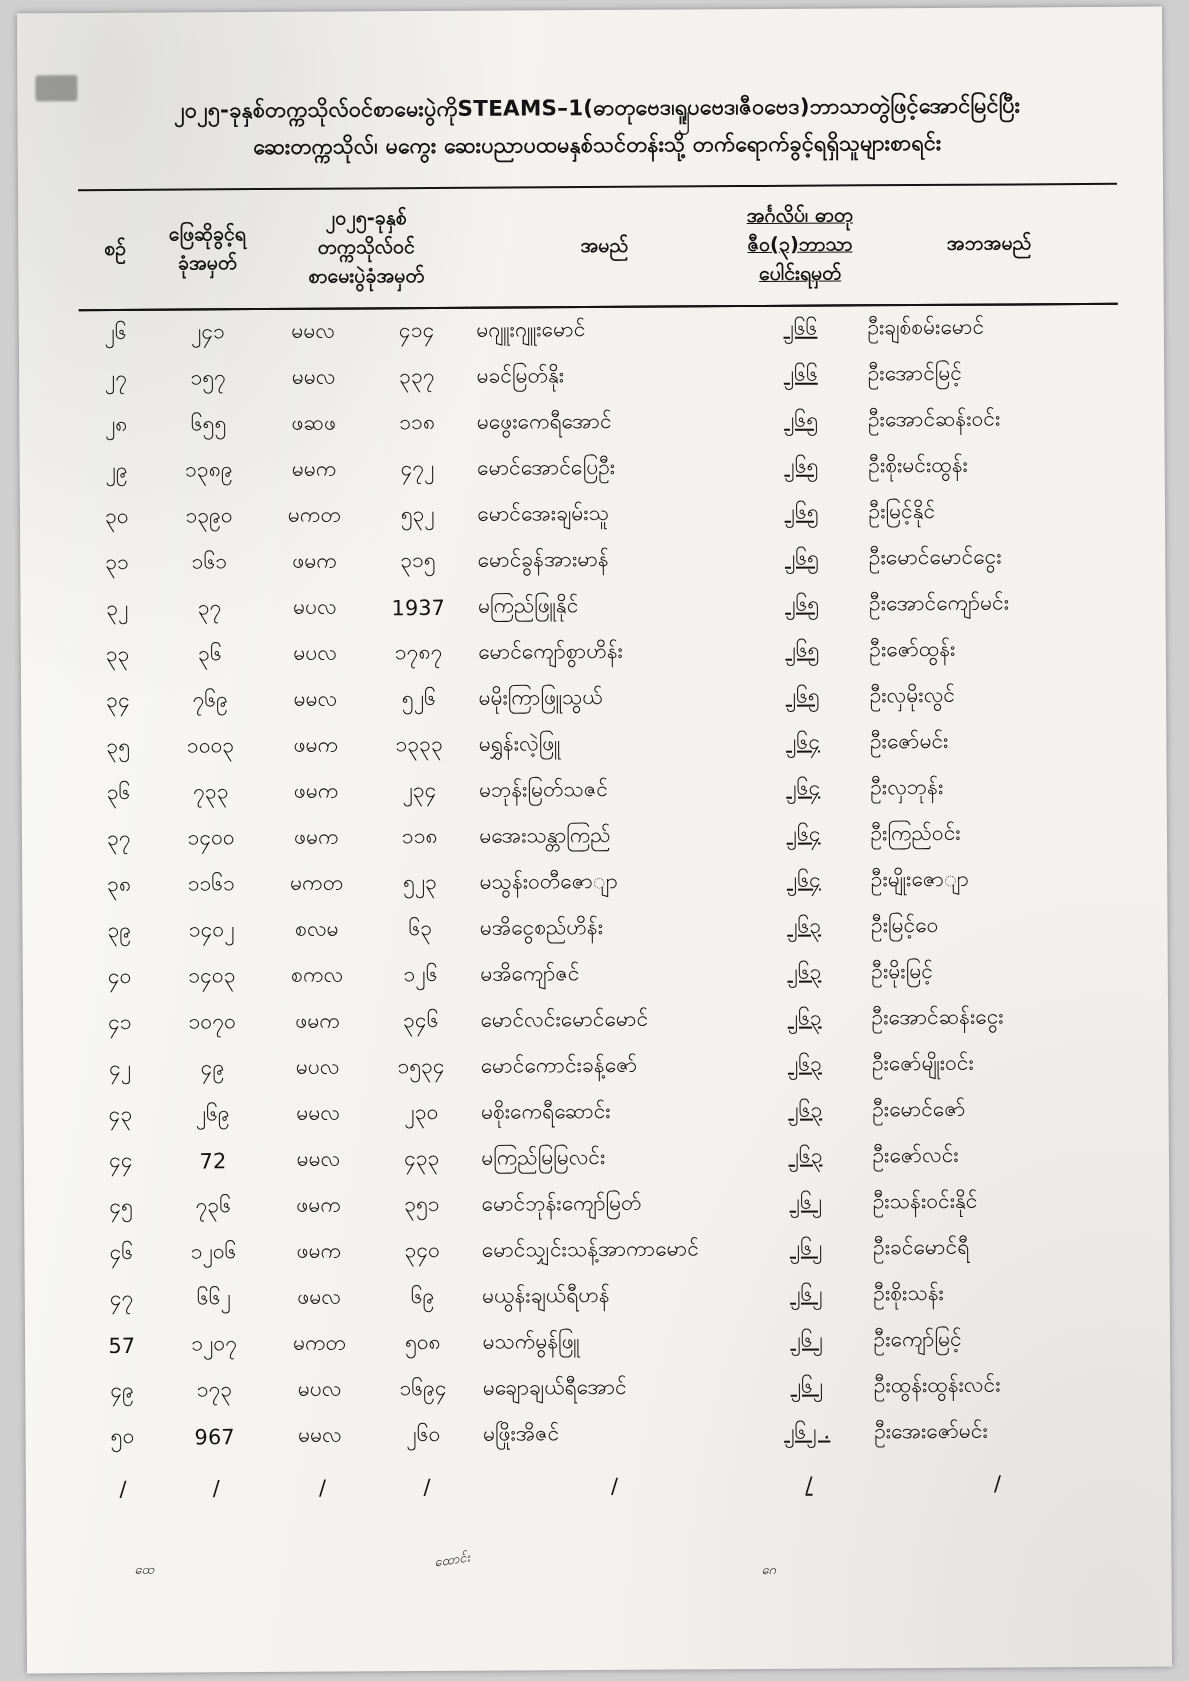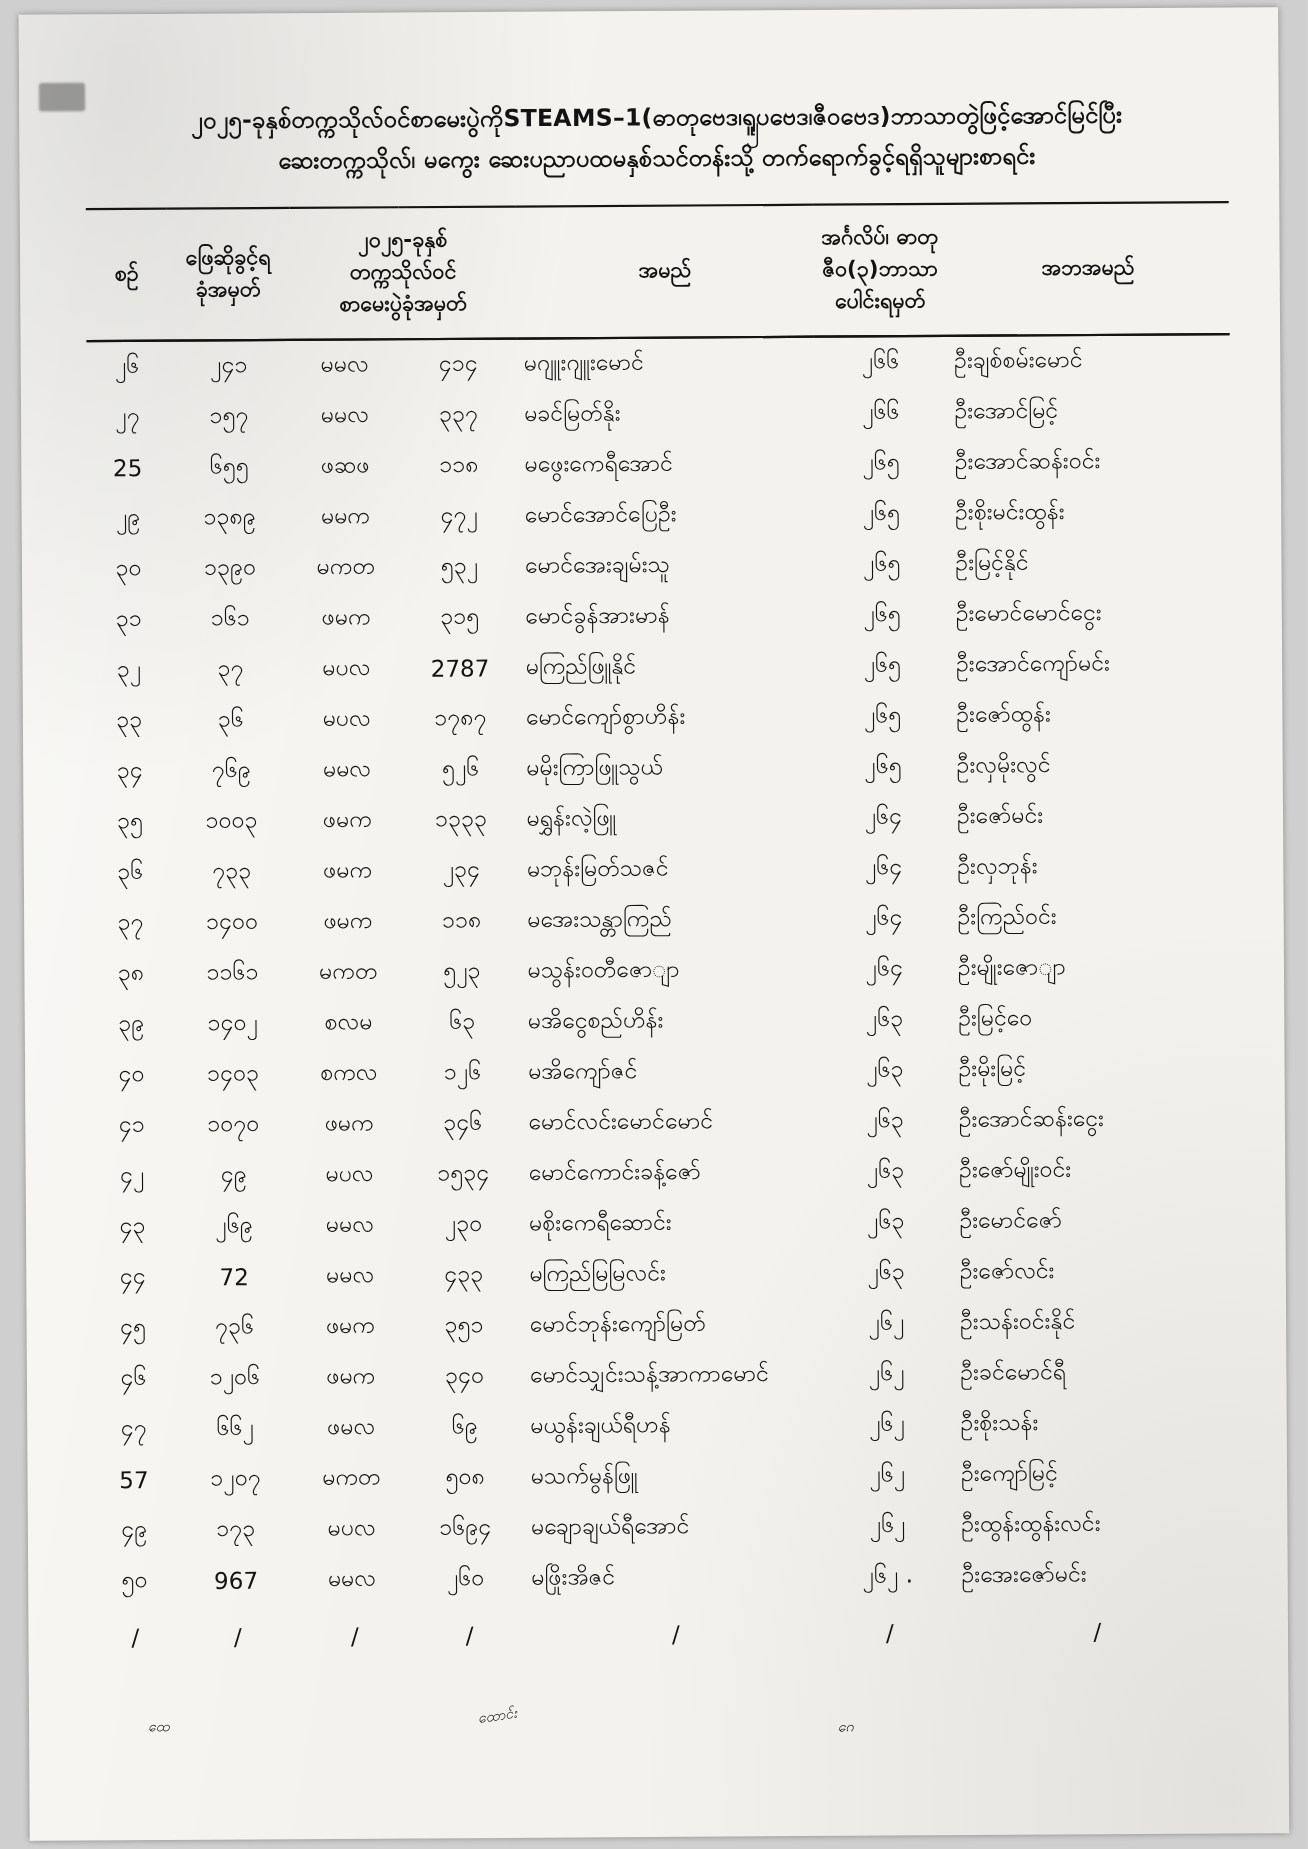--- a/index.html
+++ b/index.html
@@ -76,21 +76,21 @@
     vertical-align:middle;
     font-size:21px;
     white-space:nowrap;
   }
   td.name, td.father{ text-align:left; padding-left:6px;}
   .c-no{width:70px;}
   .c-roll{width:108px;text-align:center;}
   .c-code{width:96px;}
   .c-num{width:104px;}
   .c-name{width:262px;}
-  .c-total{width:118px;}
+  .c-total{width:118px;text-decoration:underline;}
   .c-father{width:250px;}
   .foot{
     margin-top:6px;
     font-size:21px;
   }
   .foot td{padding-top:10px;}
   .sign1{
     position:absolute;left:108px;top:1548px;
     font-size:13px;color:#222;font-style:italic;
   }
@@ -143,21 +143,21 @@
           <tr>
             <td class="c-no">၂၇</td>
             <td class="c-roll">၁၅၇</td>
             <td class="c-code">မမလ</td>
             <td class="c-num">၃၃၇</td>
             <td class="c-name name">မခင်မြတ်နိုး</td>
             <td class="c-total">၂၆၆</td>
             <td class="c-father father">ဦးအောင်မြင့်</td>
           </tr>
           <tr>
-            <td class="c-no">25</td>
+            <td class="c-no">၂၈</td>
             <td class="c-roll">၆၅၅</td>
             <td class="c-code">ဖဆဖ</td>
             <td class="c-num">၁၁၈</td>
             <td class="c-name name">မဖွေးကေရီအောင်</td>
             <td class="c-total">၂၆၅</td>
             <td class="c-father father">ဦးအောင်ဆန်းဝင်း</td>
           </tr>
           <tr>
             <td class="c-no">၂၉</td>
             <td class="c-roll">၁၃၈၉</td>
@@ -182,21 +182,21 @@
             <td class="c-code">ဖမက</td>
             <td class="c-num">၃၁၅</td>
             <td class="c-name name">မောင်ခွန်အားမာန်</td>
             <td class="c-total">၂၆၅</td>
             <td class="c-father father">ဦးမောင်မောင်ငွေး</td>
           </tr>
           <tr>
             <td class="c-no">၃၂</td>
             <td class="c-roll">၃၇</td>
             <td class="c-code">မပလ</td>
-            <td class="c-num">2787</td>
+            <td class="c-num">1937</td>
             <td class="c-name name">မကြည်ဖြူနိုင်</td>
             <td class="c-total">၂၆၅</td>
             <td class="c-father father">ဦးအောင်ကျော်မင်း</td>
           </tr>
           <tr>
             <td class="c-no">၃၃</td>
             <td class="c-roll">၃၆</td>
             <td class="c-code">မပလ</td>
             <td class="c-num">၁၇၈၇</td>
             <td class="c-name name">မောင်ကျော်စွာဟိန်း</td>

